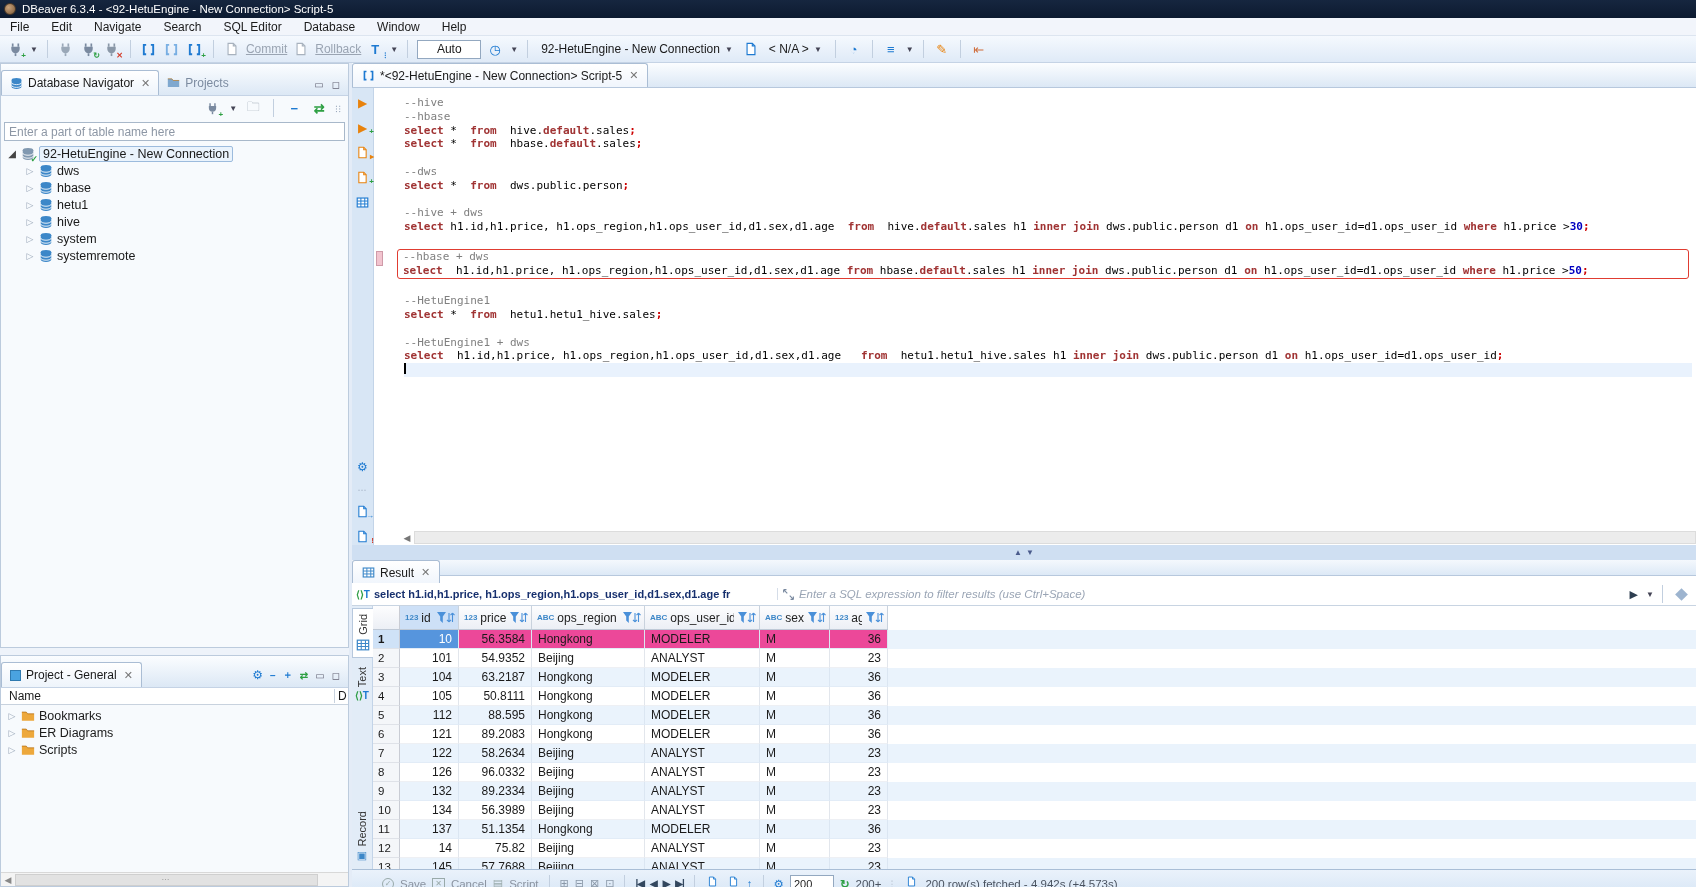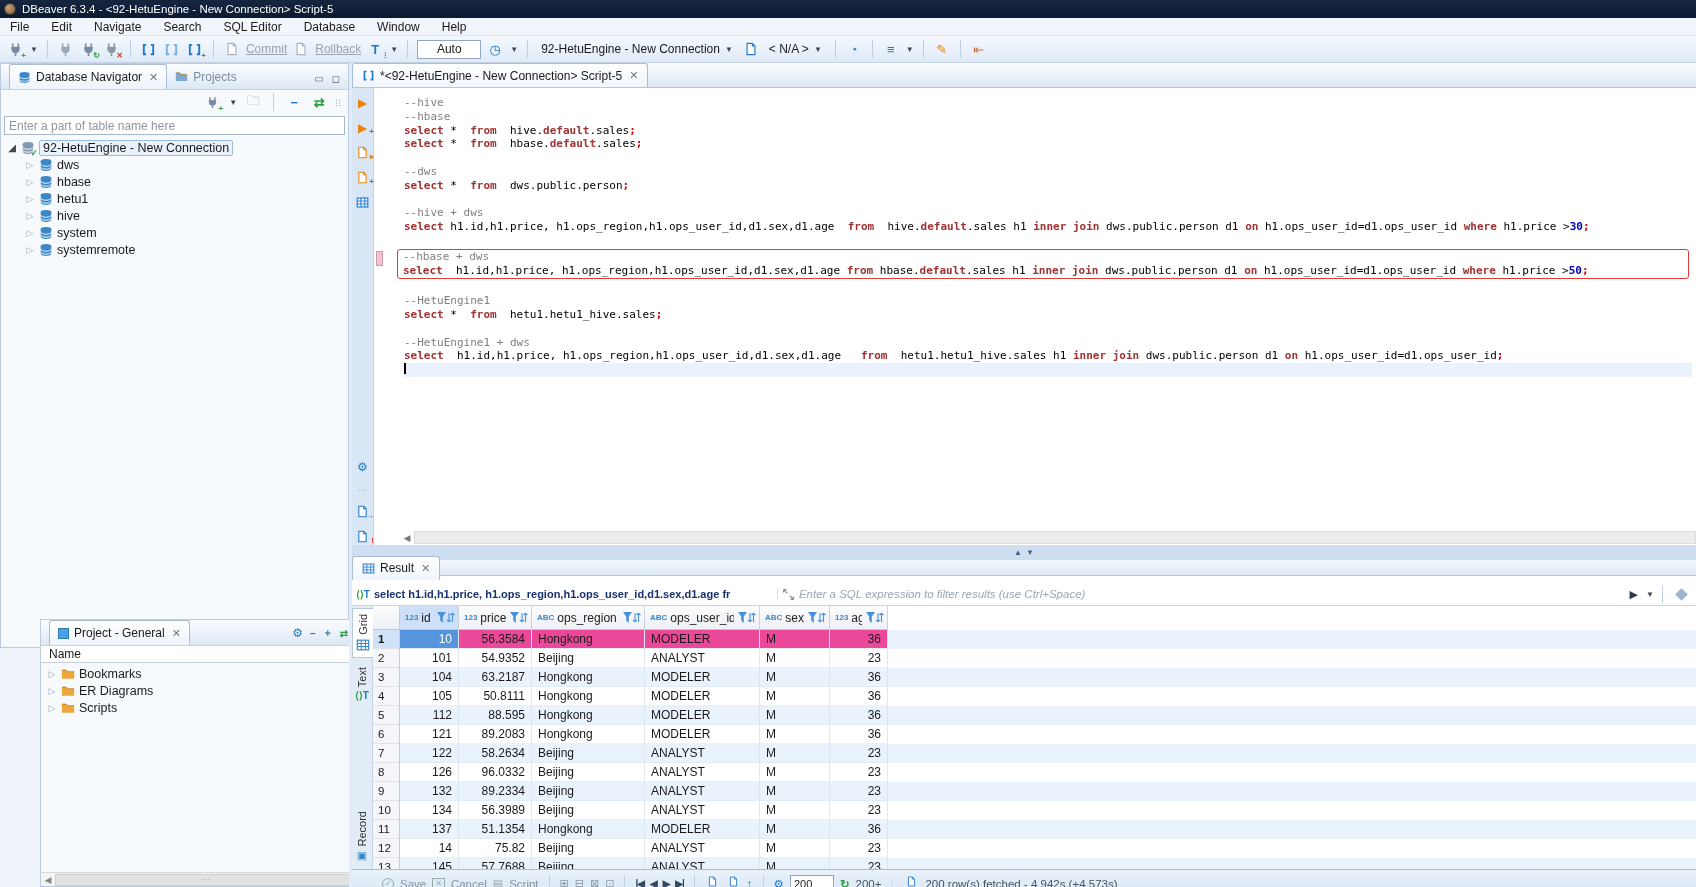--- a/index.html
+++ b/index.html
@@ -17,22 +17,22 @@
   .tico .badge { position:absolute; right:-2px; bottom:-2px; font-size:8px; font-weight:bold; line-height:8px; }
   .drop { font-size:8px; color:#445; margin-left:1px; }
   .combo-box { background:#fff; border:1px solid #93a8c0; height:19px; min-width:64px; display:flex; align-items:center; justify-content:center; padding:0 8px; }
   .flatcombo { display:flex; align-items:center; gap:4px; padding:0 4px; height:20px; }
   .disabled-label { color:#9aa4b2;text-decoration:underline; } .blue { color:#1e7ad1; } .green { color:#2ea043; } .red { color:#d43d2a; } .orange { color:#e8820c; }
 
   
   .leftcol { position:absolute; left:0; top:63px; width:349px; bottom:0; }
   .panel { position:absolute; left:0; width:349px; background:#f7fafd; border:1px solid #bccbdd; }
   .dbnav { top:0; height:585px; }
-  .project { top:556px; bottom:0;margin-left:40px; }
-  .ptabs { height:26px; background:linear-gradient(#fbfdff,#dce8f5); border-bottom:1px solid #c5d3e5; display:flex; align-items:flex-end;padding-left:8px; }
+  .project { top:592px; bottom:0; }
+  .ptabs { height:32px; background:linear-gradient(#fbfdff,#dce8f5); border-bottom:1px solid #c5d3e5; display:flex; align-items:flex-end; }
   .ptab { height:25px; display:flex; align-items:center; gap:5px; padding:0 8px; font-size:12px; border:1px solid #aabdd4; border-bottom:none; border-radius:3px 3px 0 0; background:linear-gradient(#fff,#eef4fb); }
   .ptab.inactive { background:transparent; border:none; color:#7c8ba0; }
   .pclose { color:#777; font-size:11px; margin-left:2px; }
   .winbtns { margin-left:auto; display:flex; gap:8px; padding:0 8px 5px 0; color:#667; font-size:10px; }
   .ptoolbar { height:24px; display:flex; align-items:center; justify-content:flex-end; gap:7px; padding-right:6px; }
   .grip { color:#98a6ba; font-size:9px; letter-spacing:1px; }
   .filterbox { margin:2px 3px; }
   .filterbox input { width:100%; height:19px; border:1px solid #a8b8ca; padding:0 4px; font-size:12px; font-family:"Liberation Sans",sans-serif; color:#333; }
   .filterbox input::placeholder { color:#8d97a5; }
   .tree { padding-top:2px; }
@@ -72,21 +72,21 @@
   .tk-n { color:var(--num); font-weight:bold; }
   .tk-d { color:var(--delim); font-weight:bold; }
   .hl-box { position:relative; border:1px solid var(--redbox); border-radius:3px; margin:1px 3px 1px -7px; padding:0 0 1px 5px; }
   .hl-box::before { content:''; position:absolute; left:-22px; top:1px; width:5px; height:13px; background:#f2c4cf; border:1px solid #cf9aa8; }
   .ehscroll { position:absolute; left:22px; right:0; bottom:0; height:15px; background:#fff; display:flex; align-items:center; }
   .ehscroll .arr { width:14px; text-align:center; color:#777; font-size:9px; margin-left:26px; }
   .ehscroll .track { flex:1; height:13px; background:#ececec; border:1px solid #dcdcdc; }
 
   .hsash { position:absolute; left:0; top:482px; width:100%; height:15px; background:#cfdff2; display:flex; align-items:center; justify-content:center; gap:4px; color:#4a5b8c; font-size:8px; }
 
-  .rtabbar { position:absolute; left:0; top:497px; width:100%; height:16px; background:linear-gradient(#f4f8fd,#dde9f6); border-bottom:1px solid #b7c8dd; display:flex; align-items:center; }
+  .rtabbar { position:absolute; left:0; top:497px; width:100%; height:16px; background:linear-gradient(#f4f8fd,#dde9f6); border-bottom:1px solid #b7c8dd; display:flex; align-items:flex-start; }
   .filterbar { position:absolute; left:0; top:520px; width:100%; height:23px; background:#fff; border-bottom:1px solid #c8d4e2; display:flex; align-items:center; gap:4px; padding:0 4px; }
   .sqlbadge { font-weight:bold; font-size:10px; white-space:nowrap; }
   .sqlbadge .ab { color:#2e9e44; } .sqlbadge .tt { color:#1e7ad1; }
   .qlabel { width:404px; overflow:hidden; white-space:nowrap; font-weight:bold; font-size:11px; color:#17306e; border-right:1px solid #d5dde8; padding-right:4px; }
   .fexpand { color:#7a8aa0; }
   .finput { flex:1; border:none; outline:none; font-style:italic; color:#9aa5b5; font-size:11.5px; font-family:"Liberation Sans",sans-serif; }
   .finput::placeholder { color:#9aa5b5; font-style:italic; }
   .fbtn { color:#2d3e50; font-size:11px; padding:0 3px; }
   .eraser { display:inline-block; width:9px; height:9px; background:#9db4cf; transform:rotate(45deg); margin:0 6px; }
 

